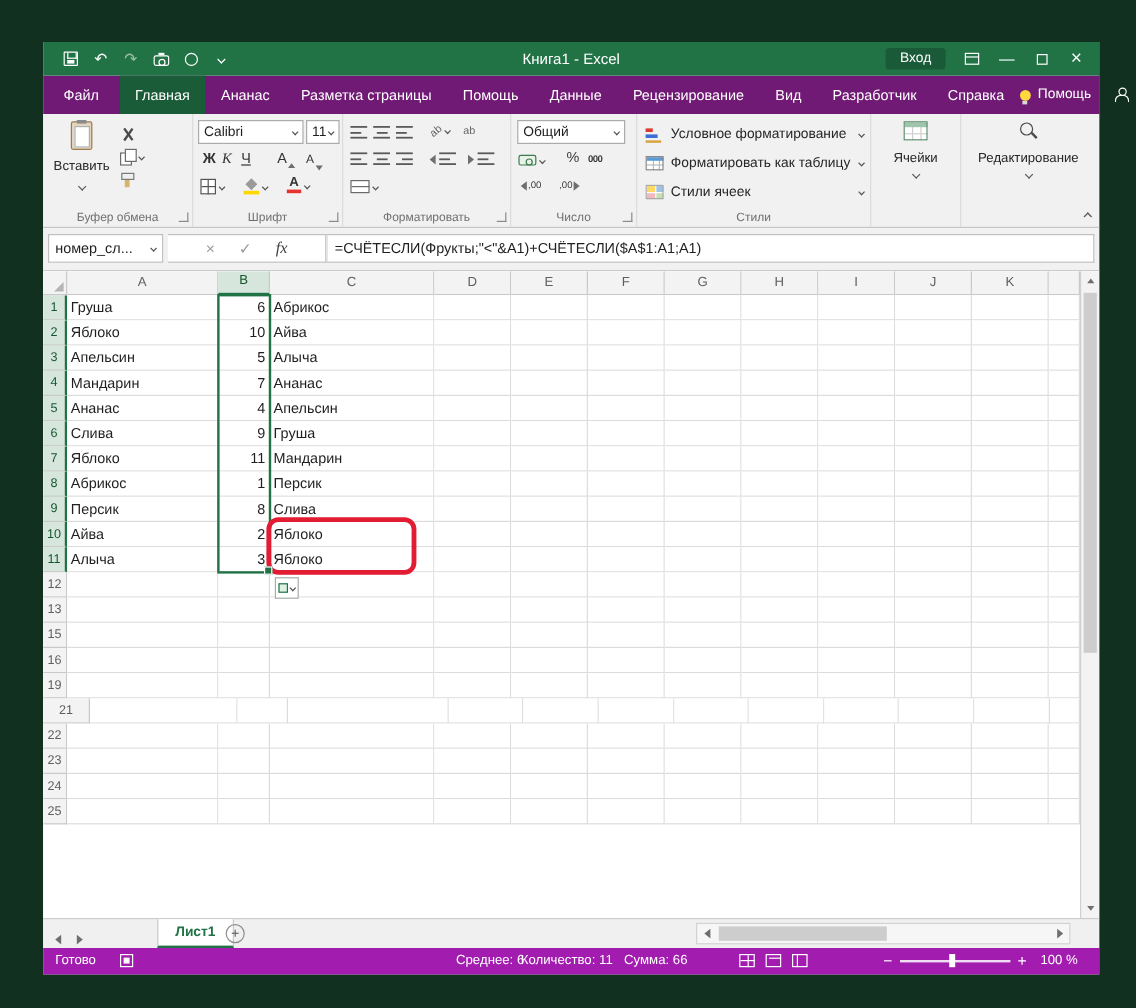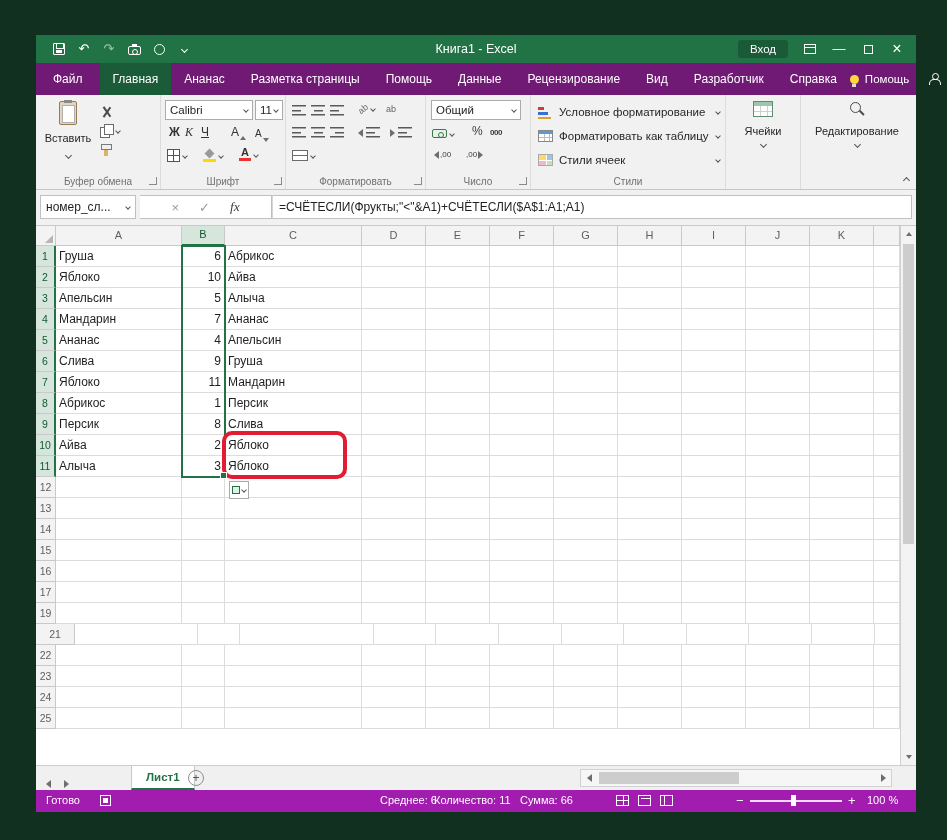--- a/index.html
+++ b/index.html
@@ -631,66 +631,36 @@
             <div class="gc" style="width: 64px;"></div>
             <div class="gc" style="width: 64px;"></div>
             <div class="gc" style="width: 64px;"></div>
             <div class="gc" style="width: 64px;"></div>
             <div class="gc" style="width: 64px;"></div>
             <div class="gc" style="width: 64px;"></div>
             <div class="gc" style="width: 64px;"></div>
             <div class="gc" style="width: 26px;"></div>
           </div>
           <div class="g-row">
-            <div class="gnum" style="width: 20px;">14</div>
-            <div class="gc" style="width: 126px;"></div>
-            <div class="gc num" style="width: 43px;"></div>
-            <div class="gc" style="width: 137px;"></div>
-            <div class="gc" style="width: 64px;"></div>
-            <div class="gc" style="width: 64px;"></div>
-            <div class="gc" style="width: 64px;"></div>
-            <div class="gc" style="width: 64px;"></div>
-            <div class="gc" style="width: 64px;"></div>
-            <div class="gc" style="width: 64px;"></div>
-            <div class="gc" style="width: 64px;"></div>
-            <div class="gc" style="width: 64px;"></div>
-            <div class="gc" style="width: 26px;"></div>
-          </div>
-          <div class="g-row">
             <div class="gnum" style="width: 20px;">15</div>
             <div class="gc" style="width: 126px;"></div>
             <div class="gc num" style="width: 43px;"></div>
             <div class="gc" style="width: 137px;"></div>
             <div class="gc" style="width: 64px;"></div>
             <div class="gc" style="width: 64px;"></div>
             <div class="gc" style="width: 64px;"></div>
             <div class="gc" style="width: 64px;"></div>
             <div class="gc" style="width: 64px;"></div>
             <div class="gc" style="width: 64px;"></div>
             <div class="gc" style="width: 64px;"></div>
             <div class="gc" style="width: 64px;"></div>
             <div class="gc" style="width: 26px;"></div>
           </div>
           <div class="g-row">
             <div class="gnum" style="width: 20px;">16</div>
-            <div class="gc" style="width: 126px;"></div>
-            <div class="gc num" style="width: 43px;"></div>
-            <div class="gc" style="width: 137px;"></div>
-            <div class="gc" style="width: 64px;"></div>
-            <div class="gc" style="width: 64px;"></div>
-            <div class="gc" style="width: 64px;"></div>
-            <div class="gc" style="width: 64px;"></div>
-            <div class="gc" style="width: 64px;"></div>
-            <div class="gc" style="width: 64px;"></div>
-            <div class="gc" style="width: 64px;"></div>
-            <div class="gc" style="width: 64px;"></div>
-            <div class="gc" style="width: 26px;"></div>
-          </div>
-          <div class="g-row">
-            <div class="gnum" style="width: 20px;">17</div>
             <div class="gc" style="width: 126px;"></div>
             <div class="gc num" style="width: 43px;"></div>
             <div class="gc" style="width: 137px;"></div>
             <div class="gc" style="width: 64px;"></div>
             <div class="gc" style="width: 64px;"></div>
             <div class="gc" style="width: 64px;"></div>
             <div class="gc" style="width: 64px;"></div>
             <div class="gc" style="width: 64px;"></div>
             <div class="gc" style="width: 64px;"></div>
             <div class="gc" style="width: 64px;"></div>

